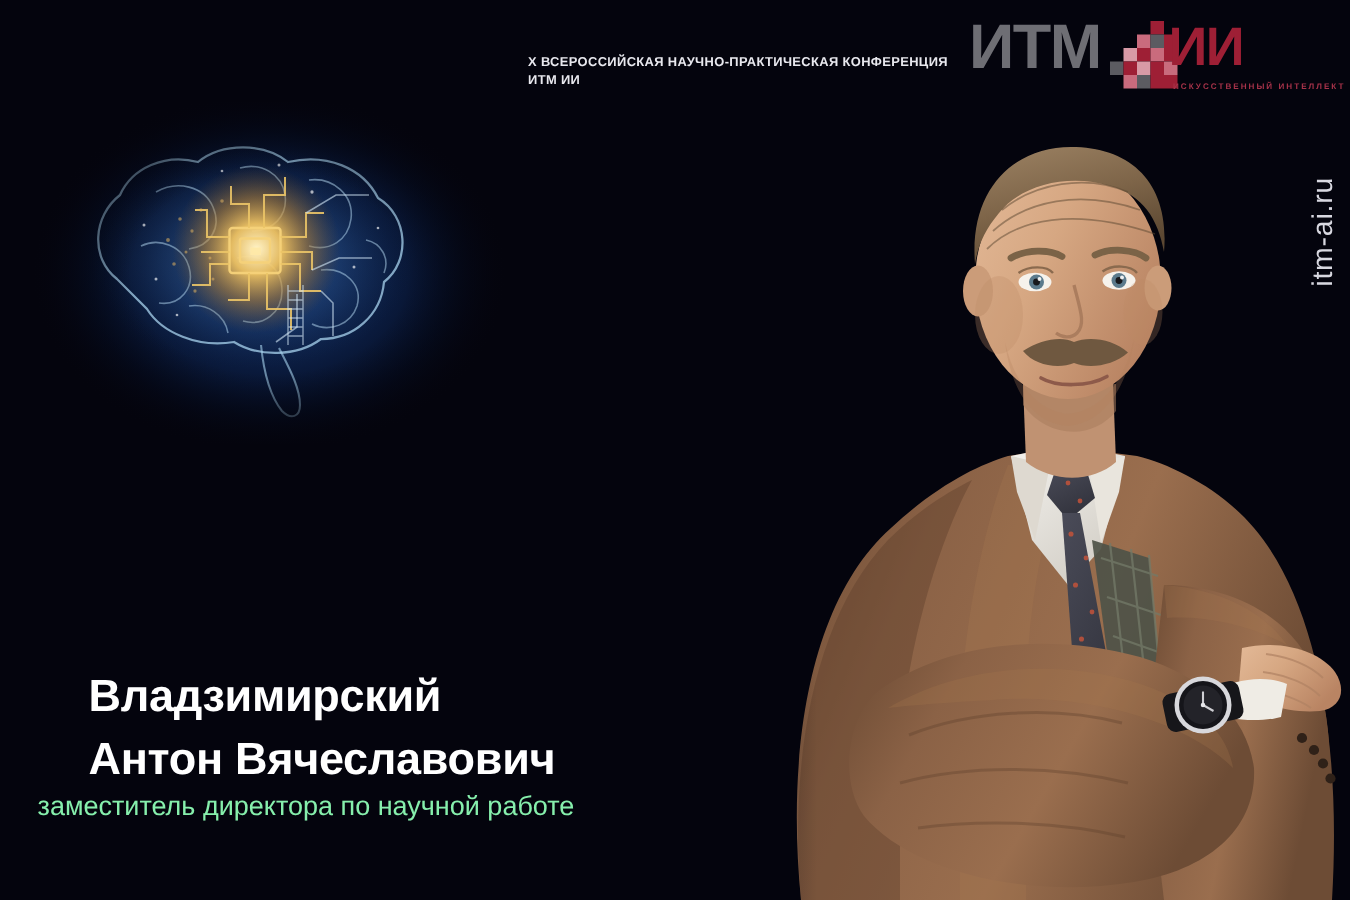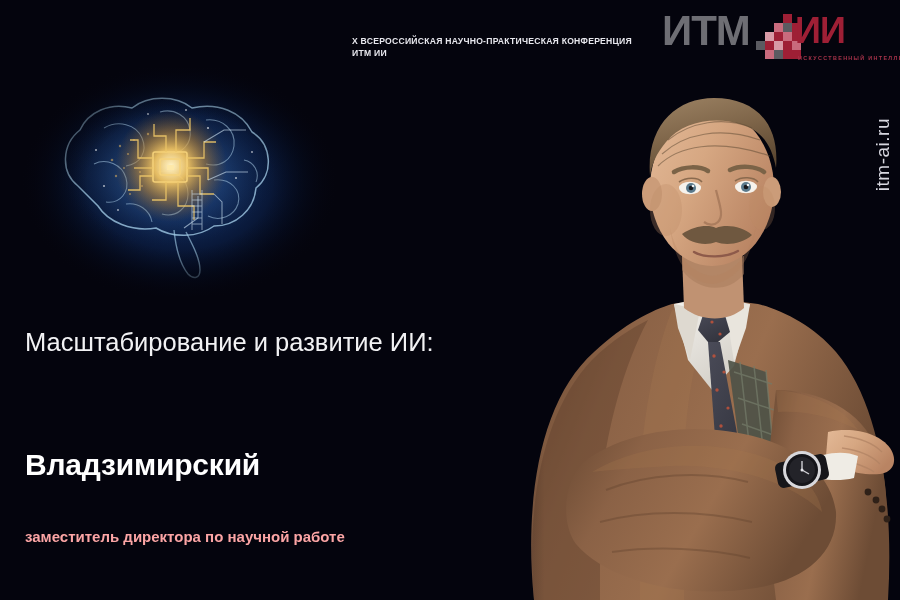--- a/index.html
+++ b/index.html
@@ -25,21 +25,21 @@
   .conf-desc {
     position: absolute; left: 352px; top: 35px;
     font-size: 8.6px; font-weight: bold; color: #e8e8ee;
     line-height: 12.4px; letter-spacing: 0.25px;
     text-transform: uppercase; width: 300px;
   }
   .conf-desc div { white-space: nowrap; }
 
   
   .logo {
-    position: absolute; left: 662px; top: 8px;
+    position: absolute; left: 646px; top: 8px;
     width: 228px; height: 60px;
   }
   .logo-itm {
     position: absolute; left: 0; top: 2px;
     font-size: 42px; font-weight: bold; color: #6e6e74;
     letter-spacing: -1px; line-height: 42px;
   }
   .logo-ii {
     position: absolute; left: 133px; top: 2px;
     font-size: 36px; font-weight: bold; color: #9e1f35;
@@ -94,24 +94,24 @@
     font-weight: normal; width: 500px;
   }
   .talk-title div { white-space: nowrap; }
 
   
   .speaker-name {
     position: absolute; left: 25px; top: 444px;
     font-size: 30px; font-weight: bold; color: #ffffff;
     line-height: 42px; letter-spacing: -0.2px;
   }
-  .speaker-name div { white-space: nowrap; }
+  .speaker-name div { white-space: nowrap; margin-left: 34px; }
   .speaker-role {
     position: absolute; left: 25px; top: 527px;
-    font-size: 15px; font-weight: bold; color: #fca5a5;
+    font-size: 18px; font-weight: normal; color: #86efac;
     line-height: 20px;
   }
   .speaker-role div { white-space: nowrap; }
 
   
   .portrait {
     position: absolute; right: -6px; top: 60px;
     width: 430px; height: 540px;
   }
   .portrait-fade {
@@ -415,24 +415,24 @@
       <path d="M194 168 C200 196 216 214 236 216 C258 214 274 194 280 166
                C276 198 260 222 236 224 C212 222 198 200 194 168 Z" fill="#b5835f" opacity="0.28"></path>
 
       <ellipse cx="190" cy="150" rx="16" ry="26" fill="#bc8a66" opacity="0.3"></ellipse>
       <ellipse cx="286" cy="148" rx="13" ry="22" fill="#bc8a66" opacity="0.26"></ellipse>
     </svg>
     <div class="portrait-fade"></div>
   </div>
 
   <div class="talk-title">
-    <div>Масштабирование и развитие ИИ:</div>
   </div>
 
   <div class="speaker-name">
     <div>Владзимирский</div>
+    <div>Антон Вячеславович</div>
   </div>
 
   <div class="speaker-role">
     <div>заместитель директора по научной работе</div>
   </div>
 
 </div>
 
 </body></html>

